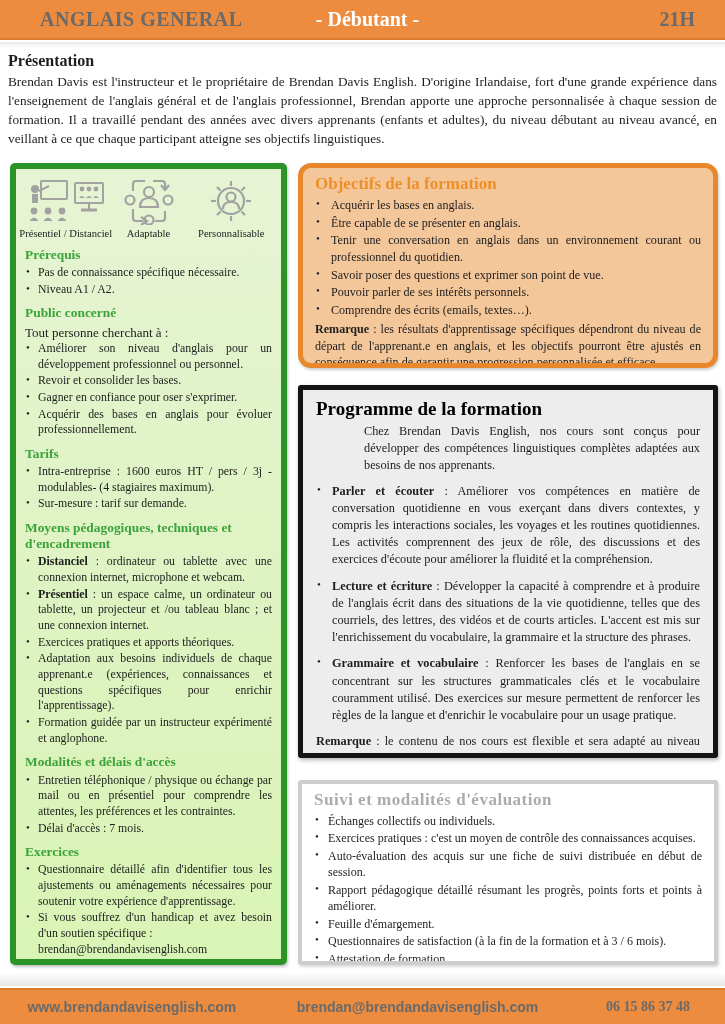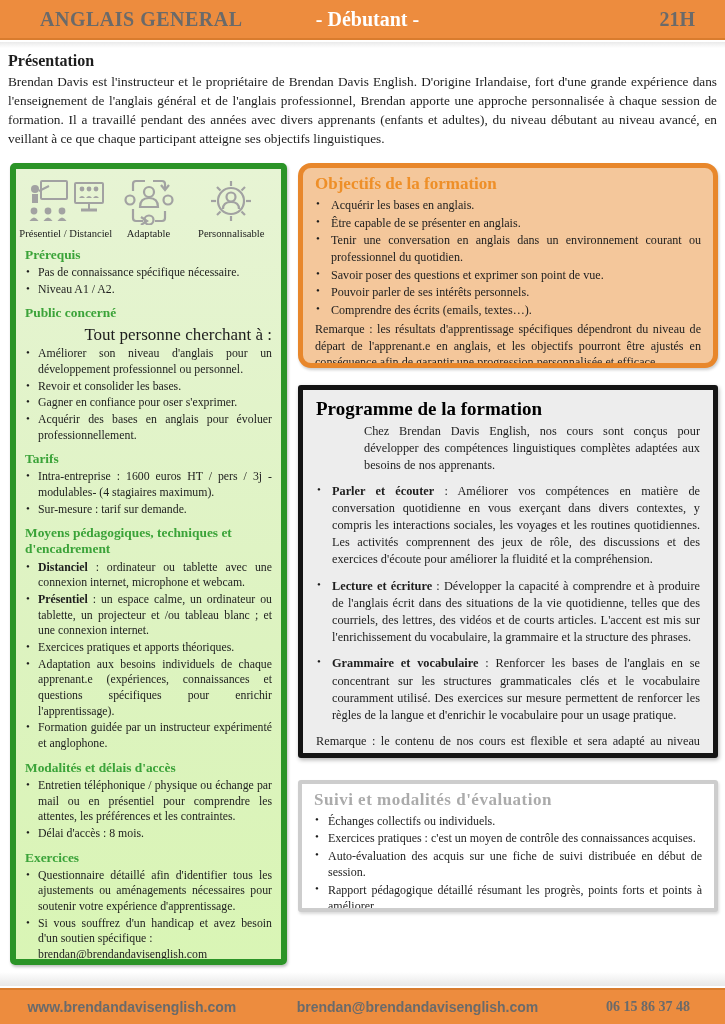--- a/index.html
+++ b/index.html
@@ -37,21 +37,21 @@
     background:linear-gradient(180deg,#e7f4d4 0%, #ddf3c0 60%, #d9f5b5 100%);
     border:6px solid #2B9427; border-radius:5px;
     box-shadow:1px 2px 3px rgba(0,0,0,.25);
     padding:8px 9px 6px 9px; overflow:hidden;
   }
   .features{ display:flex; justify-content:space-between; align-items:flex-end; margin-bottom:2px;}
   .feature{ display:flex; flex-direction:column; align-items:center; width:33%;}
   .feature svg{ display:block; }
   .feature .f-label{ font-size:10.6px; margin-top:3px; color:#222; white-space:nowrap;}
   .gb h2{ color:#3BA339; font-size:13.4px; font-weight:bold; margin:8px 0 2px 0; line-height:1.2;}
-  .gb p.intro{ font-size:17px; line-height:1.33;text-align:right;}
+  .gb p.intro{ font-size:13px; line-height:1.33;}
   .blist{ list-style:none; }
   .blist li{
     position:relative; padding-left:13px; font-size:11.8px; line-height:1.33;
     text-align:justify; margin-bottom:1px;
   }
   .blist li::before{
     content:"•"; position:absolute; left:1px; top:-1px; font-size:11px; color:#1d1d1d;
   }
   .lead{ font-weight:bold; }
   .sub-line{ font-size:11.8px; line-height:1.33; }
@@ -60,36 +60,36 @@
   .orange-box{
     position:absolute; left:298px; top:163px; width:420px; height:205px;
     background:#F4C79B;
     border:5px solid #E8872B; border-radius:13px;
     box-shadow:1px 2px 3px rgba(0,0,0,.2);
     padding:6px 12px; overflow:hidden;
   }
   .orange-box h2{ color:#EE8F28; font-size:17px; font-weight:bold; margin-bottom:3px;}
   .orange-box .blist li{ font-size:12.1px; line-height:1.38; padding-left:16px;}
   .remark{ font-size:12.1px; line-height:1.38; text-align:justify; margin-top:2px;}
-  .remark strong{ font-weight:normal; }
+  .remark strong{ font-weight:bold; }
 
   .programme-box{
     position:absolute; left:298px; top:385px; width:420px; height:373px;
     background:#EDEDED;
     border:5px solid #141414; border-radius:3px;
     box-shadow:1px 2px 4px rgba(0,0,0,.3);
     padding:8px 13px; overflow:hidden;
   }
   .programme-box h2{ color:#000; font-size:19px; font-weight:bold; margin-bottom:3px;}
   .programme-box p.intro{ font-size:12.3px; line-height:1.4; text-align:justify; margin-bottom:8px;margin-left:48px;}
   .programme-box .blist li{ font-size:12.3px; line-height:1.4; padding-left:16px; margin-bottom:9px;}
   .programme-box .remark{ font-size:12.3px; line-height:1.4;}
 
   .suivi-box{
-    position:absolute; left:298px; top:780px; width:420px; height:132px;
+    position:absolute; left:298px; top:780px; width:420px; height:185px;
     background:#ffffff;
     border:4px solid #CDCDCD; border-radius:3px;
     box-shadow:1px 2px 3px rgba(0,0,0,.15);
     padding:6px 12px; overflow:hidden;
   }
   .suivi-box h2{ color:#ABABAB; font-size:17px; font-weight:bold; margin-bottom:3px; letter-spacing:.5px;}
   .suivi-box .blist li{ font-size:12px; line-height:1.37; padding-left:14px;}
 
   
   .footer-shadow{ position:absolute; top:972px; left:0; width:725px; height:14px;
@@ -213,21 +213,21 @@
     <li><span class="lead">Distanciel</span><span> : ordinateur ou tablette avec une connexion internet, microphone et webcam.</span></li>
     <li><span class="lead">Présentiel</span><span> : un espace calme, un ordinateur ou tablette, un projecteur et /ou tableau blanc ; et une connexion internet.</span></li>
     <li><span>Exercices pratiques et apports théoriques.</span></li>
     <li><span>Adaptation aux besoins individuels de chaque apprenant.e (expériences, connaissances et questions spécifiques pour enrichir l'apprentissage).</span></li>
     <li><span>Formation guidée par un instructeur expérimenté et anglophone.</span></li>
   </ul>
 
   <h2>Modalités et délais d'accès</h2>
   <ul class="blist">
     <li><span>Entretien téléphonique / physique ou échange par mail ou en présentiel pour comprendre les attentes, les préférences et les contraintes.</span></li>
-    <li><span>Délai d'accès : 8 mois.</span></li>
+    <li><span>Délai d'accès : 7 mois.</span></li>
   </ul>
 
   <h2>Exercices</h2>
   <ul class="blist">
     <li><span>Questionnaire détaillé afin d'identifier tous les ajustements ou aménagements nécessaires pour soutenir votre expérience d'apprentissage.</span></li>
     <li>
       <span>Si vous souffrez d'un handicap et avez besoin d'un soutien spécifique :</span>
       <div class="sub-line">brendan@brendandavisenglish.com</div>
       <div class="sub-line">06 15 86 37 48</div>
     </li>

